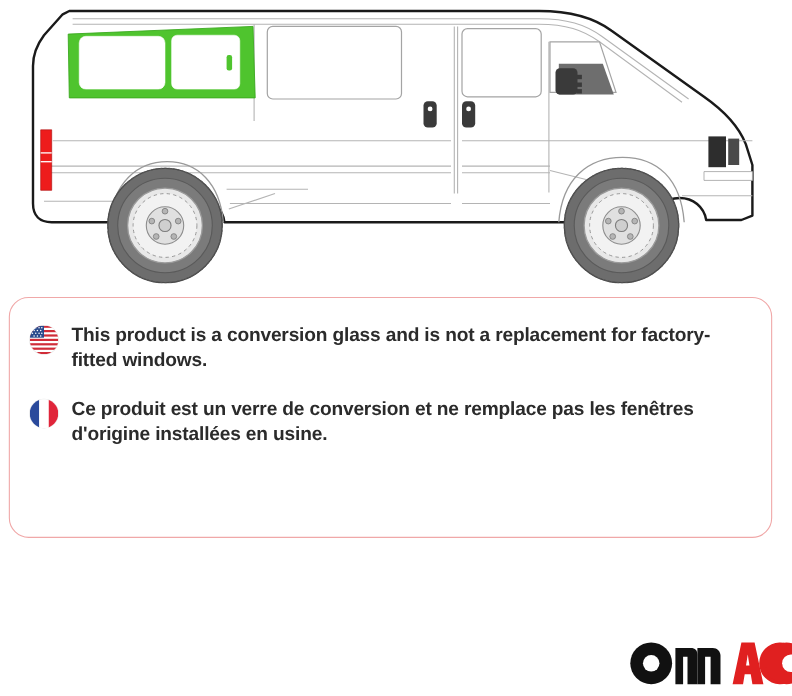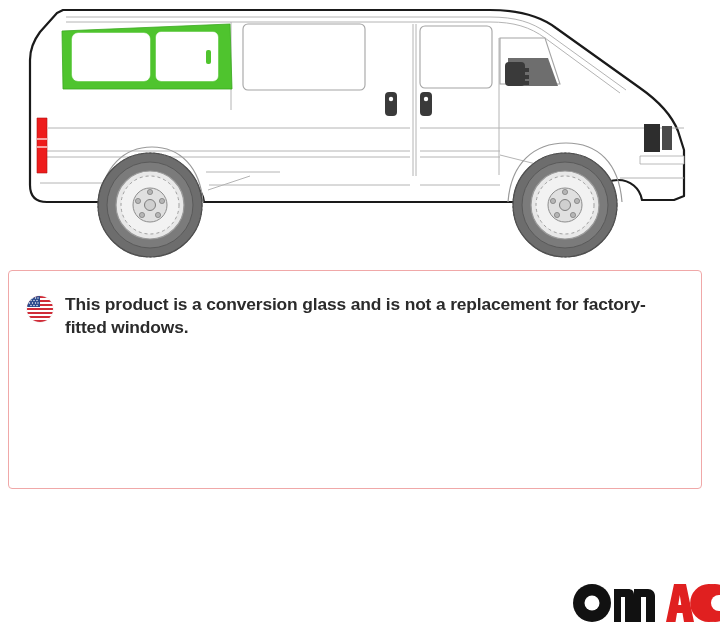--- a/index.html
+++ b/index.html
@@ -30,21 +30,21 @@
   #vehicle-illustration svg { display: block; width: 720px; height: 258px; }
 
   
   #notice-box {
     position: absolute;
     left: 8px;
     top: 270px;
     width: 694px;
     height: 219px;
     border: 1.6px solid #f0a8a8;
-    border-radius: 4px;
+    border-radius: 18px;
     background: #ffffff;
     padding: 22px 18px 18px 18px;
   }
 
   .notice-row {
     display: flex;
     align-items: flex-start;
     margin-bottom: 20px;
   }
   .notice-row:last-child { margin-bottom: 0; }
@@ -250,20 +250,30 @@
             <circle cx="4" cy="9.5" r="0.7"></circle>
               <circle cx="7" cy="9.5" r="0.7"></circle>
               <circle cx="10" cy="9.5" r="0.7"></circle>
           </g>
         </svg>
       </span>
       <span class="notice-text">This product is a conversion glass and is not a replacement for factory-fitted windows.</span>
     </div>
 
 
+    <div class="notice-row">
+      <span class="flag-icon">
+        <svg viewBox="0 0 26 26" xmlns="http://www.w3.org/2000/svg">
+          <rect x="0" y="0" width="8.67" height="26" fill="#2a4a9c"></rect>
+          <rect x="8.67" y="0" width="8.67" height="26" fill="#ffffff"></rect>
+          <rect x="17.33" y="0" width="8.67" height="26" fill="#e0253a"></rect>
+        </svg>
+      </span>
+      <span class="notice-text">Ce produit est un verre de conversion et ne remplace pas les fenêtres d'origine installées en usine.</span>
+    </div>
 
   </div>
 
   <div id="brand-logo">
     <svg viewBox="0 0 150 44" xmlns="http://www.w3.org/2000/svg" width="150" height="44">
 
       <g>
         <circle cx="22" cy="24" r="19" fill="#111111"></circle>
         <circle cx="22" cy="24" r="7.5" fill="#ffffff"></circle>
       </g>

